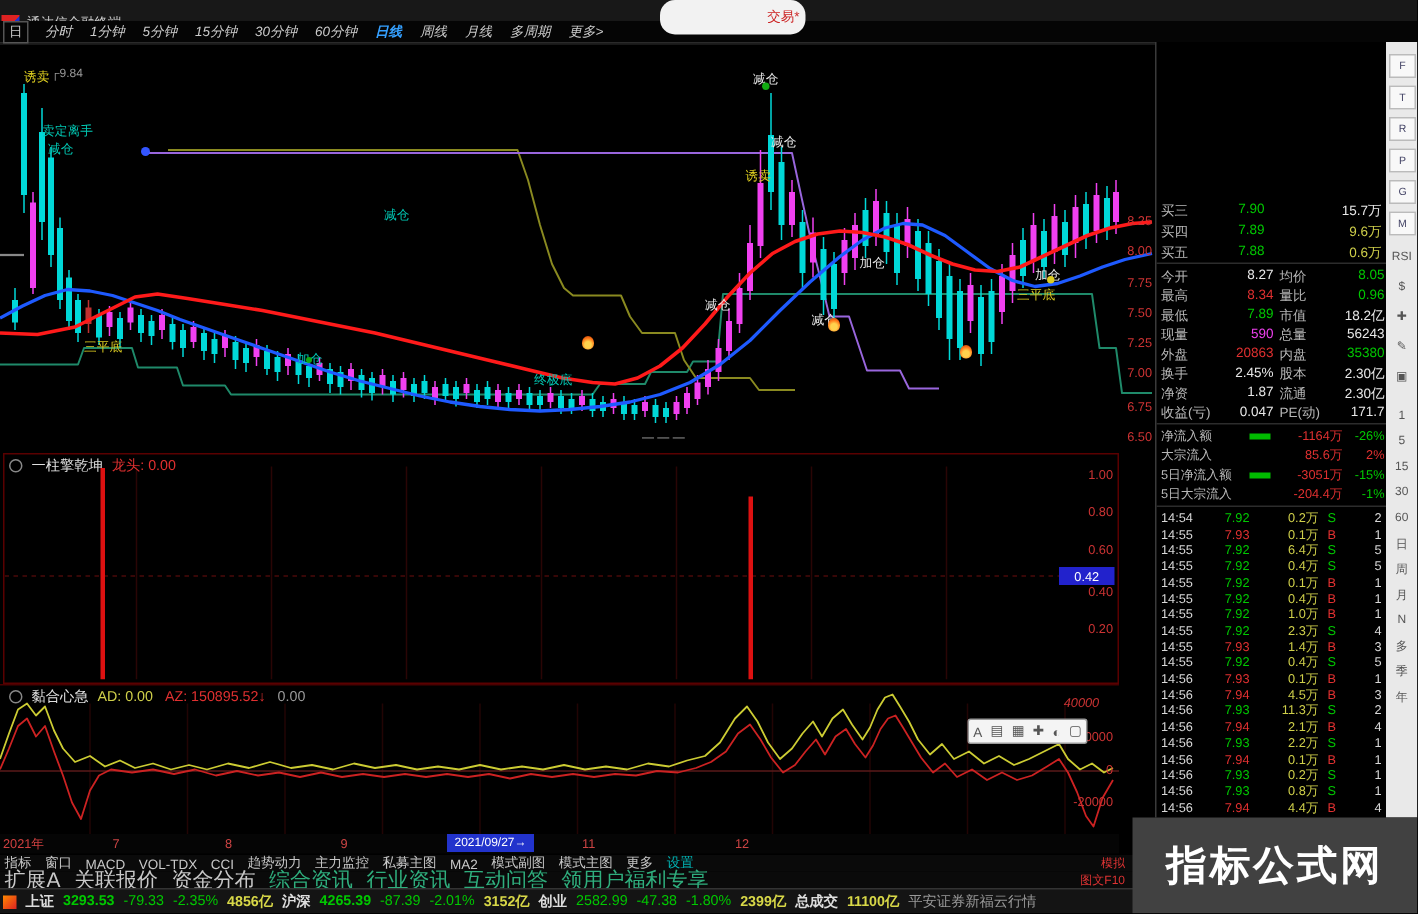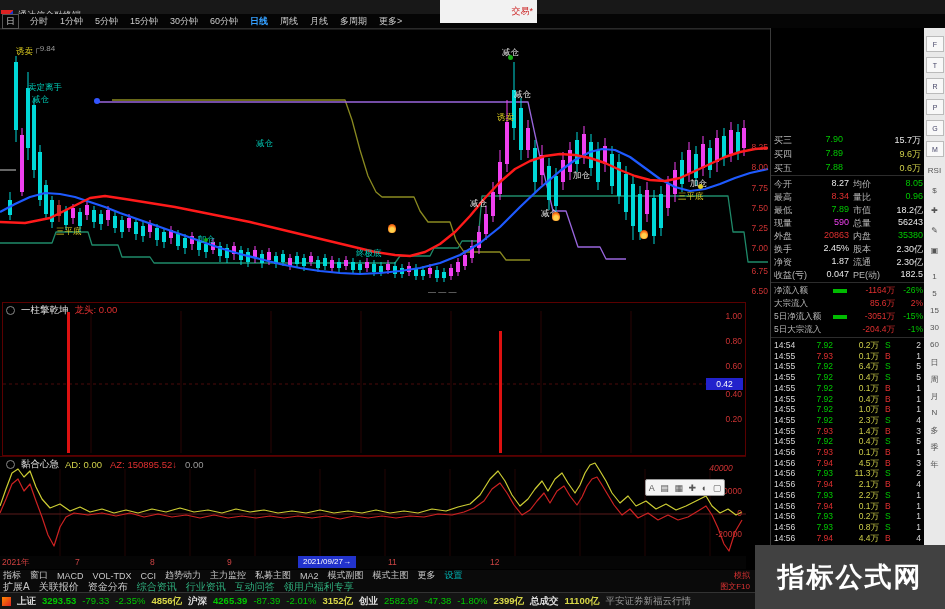--- a/index.html
+++ b/index.html
@@ -5,25 +5,25 @@
   html,body{margin:0;padding:0;background:#000;}
   #app{position:relative;width:945px;height:609px;background:#000;overflow:hidden;
        font-family:"Liberation Sans","DejaVu Sans",sans-serif;color:#ddd;}
   .abs{position:absolute;}
   
   #menubar{left:0;top:0;width:945px;height:30px;background:#181818;font-size:9px;display:flex;align-items:center;gap:2px;}
   #logo{width:12px;height:11px;margin:0 3px 0 1px;background:linear-gradient(135deg,#d22 55%,#23c 55%);}
   #apptitle{color:#ccc;margin-right:14px;}
   .menu-item{color:#ccc;padding:0 13px;cursor:default;}
   #trade-overlay{left:440px;top:0;width:97px;height:23px;background:#f2f2f2;z-index:30;
-      font-size:9px;color:#c22;display:flex;align-items:center;justify-content:flex-end;padding-right:4px;box-sizing:border-box;}
+      font-size:9px;color:#c22;display:flex;align-items:center;justify-content:flex-end;padding-right:4px;box-sizing:border-box;border-radius:10px;}
   
   #periodbar{left:0;top:14px;width:945px;height:14px;background:#050505;border-bottom:1px solid #2a2a2a;
       display:flex;align-items:center;font-size:9px;gap:1px;}
-  .p-item{color:#ccc;padding:13px 6px;}
+  .p-item{color:#ccc;padding:13px 6px;font-style:italic;}
   .p-first{border:1px solid #555;padding:0 3px;margin:0 4px 0 2px;color:#ccc;}
   .p-active{color:#35a0ff;font-weight:bold;}
   
   #chartheader{left:0;top:28px;width:770px;height:16px;font-size:9.5px;display:flex;align-items:center;gap:7px;white-space:nowrap;}
   .circ{width:7px;height:7px;border:1px solid #888;border-radius:50%;display:inline-block;}
   
   #mainchart{left:0;top:44px;width:770px;height:256px;}
   #panel2{left:2px;top:302px;width:742px;height:152px;border:1px solid #5a0000;}
   #p2title{left:6px;top:304px;font-size:9.5px;display:flex;gap:6px;align-items:center;}
   #panel3{left:0;top:456px;width:746px;height:100px;border-top:1px solid #4a0000;}
@@ -36,21 +36,21 @@
   
   #rightstrip{left:924px;top:28px;width:21px;height:517px;background:#e9e9e9;font-size:8px;color:#555;}
   .strip-ico{position:absolute;left:2px;width:16px;height:14px;background:#f8f8f8;border:1px solid #bbb;
       font-size:7px;display:flex;align-items:center;justify-content:center;color:#446;}
   .strip-txt{position:absolute;left:0;width:21px;text-align:center;}
   
   #minitoolbar{left:645px;top:479px;width:78px;height:15px;background:#f4f4f4;border:1px solid #999;border-radius:2px;
       display:flex;align-items:center;justify-content:space-around;font-size:9px;color:#555;z-index:5;}
   
   #tabrow1{left:0;top:570px;width:770px;height:11px;background:#0a0a0a;display:flex;gap:9px;align-items:center;font-size:9px;padding-left:3px;box-sizing:border-box;}
-  #tabrow2{left:0;top:581px;width:770px;height:11px;background:#0a0a0a;display:flex;gap:9px;align-items:center;font-size:10px;padding-left:3px;box-sizing:border-box;}
+  #tabrow2{left:0;top:581px;width:770px;height:11px;background:#0a0a0a;display:flex;gap:9px;align-items:center;font-size:14px;padding-left:3px;box-sizing:border-box;}
   .tab{color:#c8c8c8;white-space:nowrap;}
   
   #statusbar{left:0;top:592px;width:770px;height:17px;background:#141414;border-top:1px solid #333;
       display:flex;align-items:center;gap:6px;font-size:9.5px;white-space:nowrap;padding-left:2px;box-sizing:border-box;}
   #statusicon{width:9px;height:9px;background:linear-gradient(135deg,#f80,#d22);}
   
   #watermark{left:755px;top:545px;width:190px;height:64px;background:#414141;z-index:40;
       display:flex;flex-direction:column;align-items:center;justify-content:center;}
   #wm1{font-size:27px;font-weight:bold;color:#fff;letter-spacing:2px;}
   #wm2{font-size:22px;color:#f0f0f0;}
@@ -441,21 +441,21 @@
       <div class="abs" style="left: 0px; top: 228px; height: 13px; width: 154px;">
         <div class="abs" style="left: 3px; top: 0px; color: rgb(184, 184, 184);">净资</div>
         <div class="abs" style="left: 30px; top: 0px; width: 48px; text-align: right; color: rgb(232, 232, 232);">1.87</div>
         <div class="abs" style="left: 82px; top: 0px; color: rgb(184, 184, 184);">流通</div>
         <div class="abs" style="left: 104px; top: 0px; width: 48px; text-align: right; color: rgb(232, 232, 232);">2.30亿</div>
       </div>
       <div class="abs" style="left: 0px; top: 241px; height: 13px; width: 154px;">
         <div class="abs" style="left: 3px; top: 0px; color: rgb(184, 184, 184);">收益(亏)</div>
         <div class="abs" style="left: 30px; top: 0px; width: 48px; text-align: right; color: rgb(232, 232, 232);">0.047</div>
         <div class="abs" style="left: 82px; top: 0px; color: rgb(184, 184, 184);">PE(动)</div>
-        <div class="abs" style="left: 104px; top: 0px; width: 48px; text-align: right; color: rgb(232, 232, 232);">182.5</div>
+        <div class="abs" style="left: 104px; top: 0px; width: 48px; text-align: right; color: rgb(232, 232, 232);">171.7</div>
       </div>
       <div class="abs" style="left: 0px; top: 254px; width: 154px; border-top: 1px solid rgb(44, 44, 44);"></div>
       <div class="abs" style="left: 0px; top: 257px; height: 13px; width: 154px; font-size: 8.5px;">
         <div class="abs" style="left: 3px; top: 0px; color: rgb(184, 184, 184);">净流入额</div>
         <div class="abs" style="left: 62px; top: 4px; width: 14px; height: 4px; background: rgb(0, 187, 0);"></div>
         <div class="abs" style="left: 78px; top: 0px; width: 46px; text-align: right; color: rgb(224, 48, 48);">-1164万</div>
         <div class="abs" style="left: 126px; top: 0px; width: 26px; text-align: right; color: rgb(0, 200, 0);">-26%</div>
       </div>
       <div class="abs" style="left: 0px; top: 270px; height: 13px; width: 154px; font-size: 8.5px;">
         <div class="abs" style="left: 3px; top: 0px; color: rgb(184, 184, 184);">大宗流入</div>

